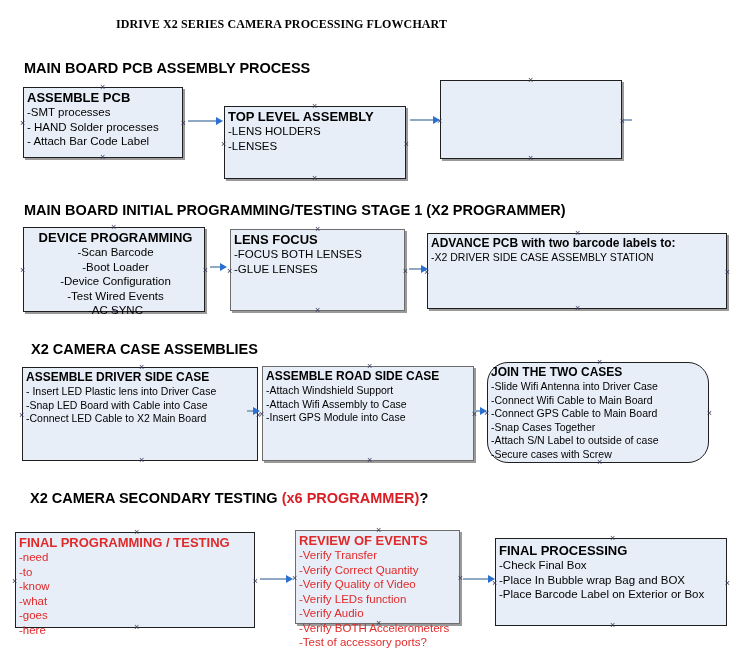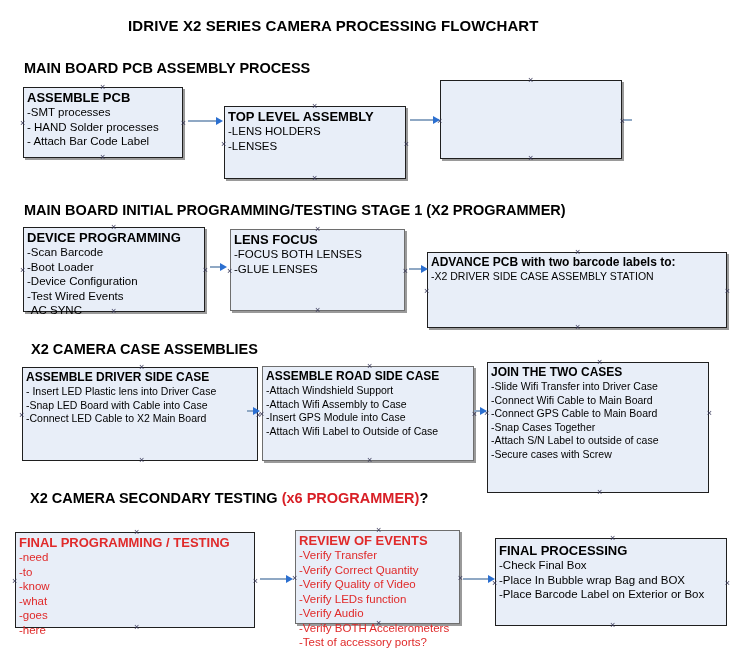--- a/index.html
+++ b/index.html
@@ -3,21 +3,21 @@
 <meta charset="utf-8">
 <style>
   html,body{margin:0;padding:0;background:#ffffff;}
   body{width:747px;height:662px;position:relative;overflow:hidden;
        font-family:"Liberation Sans","DejaVu Sans",sans-serif;
        -webkit-font-smoothing:antialiased;}
 
   #canvas{position:absolute;left:0;top:0;width:747px;height:662px;}
 
   .ttl{position:absolute;font-weight:bold;color:#000;white-space:nowrap;}
-  #main-title{left:128px;top:17px;font-size:15px;letter-spacing:0.1px;}
+  #main-title{left:116px;top:17px;font-size:12px;letter-spacing:0.1px;font-family:Liberation Serif, serif;}
 
   .section-header{position:absolute;font-weight:bold;font-size:14.5px;color:#000;white-space:nowrap;}
   .section-header .red{color:#d81f26;}
 
   
   .node{position:absolute;background:#e8eef8;border:1px solid #1f1f1f;
         box-sizing:border-box;}
   .node.shadow{box-shadow:2px 2px 0 0 #9a9a9a;}
   .node.grayborder{border:1px solid #6e6e6e;}
 
@@ -86,21 +86,21 @@
   </div>
 
   <div class="arrow" style="left:188px;top:120px;width:30px;"></div>
   <div class="arrowhead" style="left:216px;top:117px;"></div>
   <div class="arrow" style="left:410px;top:119px;width:26px;"></div>
   <div class="arrowhead" style="left:433px;top:116px;"></div>
   <div class="stub" style="left:624px;top:119px;width:8px;"></div>
 
   <div class="section-header" style="left:24px;top:202px;">MAIN BOARD INITIAL PROGRAMMING/TESTING STAGE 1 (X2 PROGRAMMER)</div>
 
-  <div class="node shadow" style="left:23px;top:227px;width:182px;height:85px;">
+  <div class="node shadow" style="left:23px;top:227px;width:182px;height:85px;text-align:center;">
     <div class="inner">
       <span class="head h13">DEVICE PROGRAMMING</span>
       <span class="line t11">-Scan Barcode</span>
       <span class="line t11">-Boot Loader</span>
       <span class="line t11">-Device Configuration</span>
       <span class="line t11">-Test Wired Events</span>
       <span class="line t11">-AC SYNC</span>
     </div>
     <span class="hx" style="left:87px;top:-5px;"></span>
     <span class="hx" style="left:87px;bottom:-5px;"></span>
@@ -113,21 +113,21 @@
       <span class="head h13">LENS FOCUS</span>
       <span class="line t11">-FOCUS BOTH LENSES</span>
       <span class="line t11">-GLUE LENSES</span>
     </div>
     <span class="hx" style="left:84px;top:-5px;"></span>
     <span class="hx" style="left:84px;bottom:-5px;"></span>
     <span class="hx" style="left:-4px;top:37px;"></span>
     <span class="hx" style="right:-4px;top:37px;"></span>
   </div>
 
-  <div class="node shadow" style="left:427px;top:233px;width:300px;height:76px;margin-top:19px;">
+  <div class="node shadow" style="left:427px;top:233px;width:300px;height:76px;">
     <div class="inner">
       <span class="head h12">ADVANCE PCB with two barcode labels to:</span>
       <span class="line t10">-X2 DRIVER  SIDE  CASE  ASSEMBLY STATION</span>
     </div>
     <span class="hx" style="left:147px;top:-5px;"></span>
     <span class="hx" style="left:147px;bottom:-5px;"></span>
     <span class="hx" style="left:-4px;top:34px;"></span>
     <span class="hx" style="right:-4px;top:34px;"></span>
   </div>
 
@@ -150,32 +150,31 @@
     <span class="hx" style="left:-4px;top:43px;"></span>
     <span class="hx" style="right:-4px;top:43px;"></span>
   </div>
 
   <div class="node shadow grayborder" style="left:262px;top:366px;width:212px;height:95px;">
     <div class="inner">
       <span class="head h12">ASSEMBLE ROAD SIDE CASE</span>
       <span class="line t10">-Attach Windshield Support</span>
       <span class="line t10">-Attach Wifi Assembly to Case</span>
       <span class="line t10">-Insert GPS Module into Case</span>
-      <span class="line t10">-Attach Wifi Label to Outside of Case</span>
     </div>
     <span class="hx" style="left:104px;top:-5px;"></span>
     <span class="hx" style="left:104px;bottom:-5px;"></span>
     <span class="hx" style="left:-4px;top:43px;"></span>
     <span class="hx" style="right:-4px;top:43px;"></span>
   </div>
 
-  <div class="node" style="left:487px;top:362px;width:222px;height:131px;">
+  <div class="node" style="left:487px;top:362px;width:222px;height:101px;border-radius:21px;">
     <div class="inner">
       <span class="head h12">JOIN THE TWO CASES</span>
-      <span class="line t10">-Slide Wifi Transfer into Driver Case</span>
+      <span class="line t10">-Slide Wifi Antenna into Driver Case</span>
       <span class="line t10">-Connect Wifi Cable to Main Board</span>
       <span class="line t10">-Connect GPS Cable to Main Board</span>
       <span class="line t10">-Snap Cases Together</span>
       <span class="line t10">-Attach S/N Label to outside of case</span>
       <span class="line t10">-Secure cases with Screw</span>
     </div>
     <span class="hx" style="left:109px;top:-5px;"></span>
     <span class="hx" style="left:109px;bottom:-5px;"></span>
     <span class="hx" style="left:-4px;top:46px;"></span>
     <span class="hx" style="right:-4px;top:46px;"></span>

